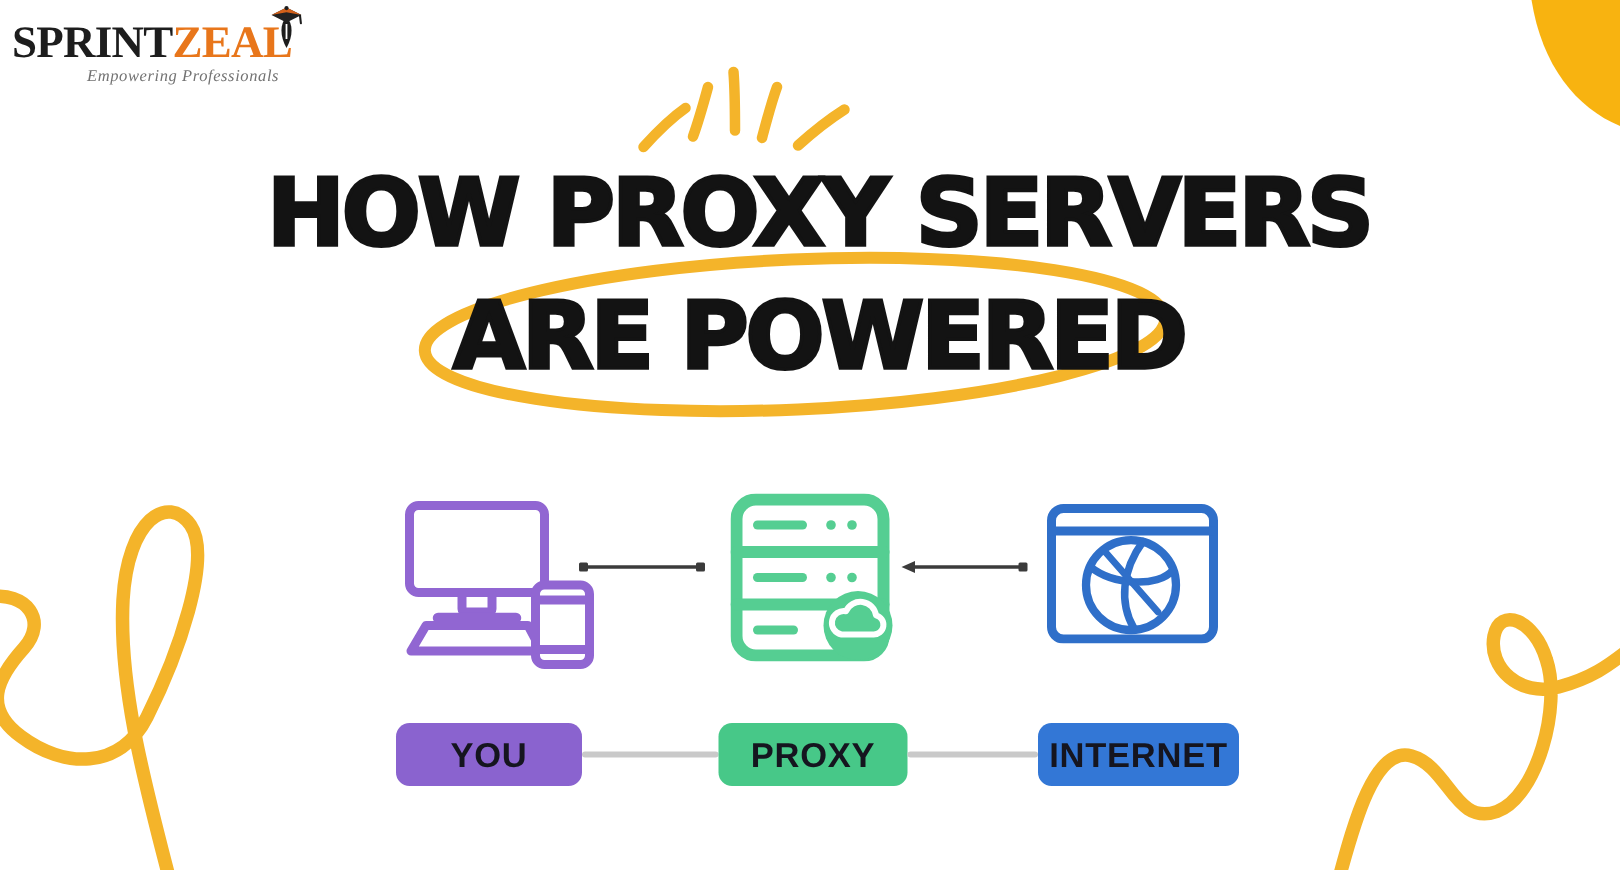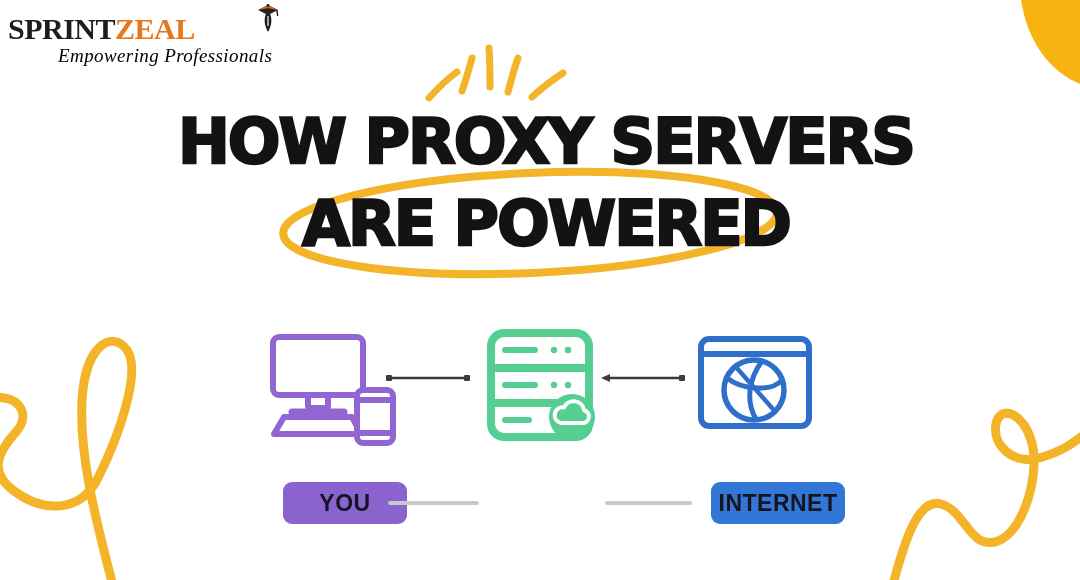--- a/index.html
+++ b/index.html
@@ -14,43 +14,43 @@
   .decor{position:absolute;inset:0;z-index:1;}
   .y-stroke{stroke:var(--yellow);fill:none;stroke-linecap:round;}
   .y-fill{fill:var(--yellow-deep);}
   
   .logo{position:absolute;left:8px;top:12px;z-index:4;}
   .brand{position:relative;font-family:"Liberation Serif",serif;font-weight:bold;
          font-size:30px;letter-spacing:-.5px;line-height:34px;white-space:nowrap;}
   .b1{color:var(--logo-dark);}
   .b2{color:var(--logo-orange);}
   .cap{position:absolute;right:-8px;top:-10px;}
-  .tagline{font-family:"Liberation Serif",serif;font-style:italic;font-size:19px;
-           color:#000000;margin:-1px 0 0 50px;letter-spacing:.4px;}
+  .tagline{font-family:"Liberation Serif",serif;font-style:italic;font-size:11px;
+           color:#737373;margin:-1px 0 0 50px;letter-spacing:.4px;}
   
   .title{position:absolute;left:0;top:101px;width:100%;margin:0;z-index:3;
          text-align:center;color:var(--ink);
          font-family:"DejaVu Sans",sans-serif;font-weight:bold;
          font-size:62px;line-height:82px;letter-spacing:-2px;
          -webkit-text-stroke:2.4px var(--ink);}
   .tl{display:block;}
   
   .diagram{position:absolute;inset:0;z-index:2;}
   .icon{position:absolute;}
   .icon-you{left:268px;top:333px;color:var(--purple-icon);}
   .icon-proxy{left:487px;top:329px;color:var(--green-icon);}
   .icon-net{left:698px;top:336px;color:var(--blue-icon);}
   .conn{position:absolute;}
   .conn-1{left:384px;top:371px;}
   .conn-2{left:599px;top:371px;}
   .conn .ln{stroke:var(--connector);}
   .conn .tip{fill:var(--connector);}
   .lbox{position:absolute;top:482px;height:42px;border-radius:9px;
         display:flex;align-items:center;justify-content:center;
-        font-weight:bold;font-size:23px;letter-spacing:.5px;color:var(--box-text);margin-left:19px;}
+        font-weight:bold;font-size:23px;letter-spacing:.5px;color:var(--box-text);}
   .box-you{left:264px;width:124px;background:var(--purple-box);}
   .box-proxy{left:479px;width:126px;background:var(--green-box);}
   .box-internet{left:692px;width:134px;background:var(--blue-box);}
   .llink{position:absolute;top:501px;height:4px;border-radius:2px;background:var(--link-gray);}
   .llink-1{left:388px;width:91px;}
   .llink-2{left:605px;width:87px;}
 </style>
 </head>
 <body>
 
@@ -135,19 +135,22 @@
       <circle cx="56" cy="54" r="30" stroke-width="5.5"></circle>
       <path d="M 29 42 C 44 54 74 56 84 44" stroke-width="5"></path>
       <path d="M 64 25 C 50 44 48 66 58 83" stroke-width="5"></path>
       <path d="M 38 31 L 74 72" stroke-width="4.5"></path>
     </svg>
 
     <div class="lbox box-you">
       <span>YOU</span>
     </div>
     <div class="llink llink-1"></div>
+    <div class="lbox box-proxy">
+      <span>PROXY</span>
+    </div>
     <div class="llink llink-2"></div>
     <div class="lbox box-internet">
       <span>INTERNET</span>
     </div>
   </section>
 
 </div>
 
 </body></html>

